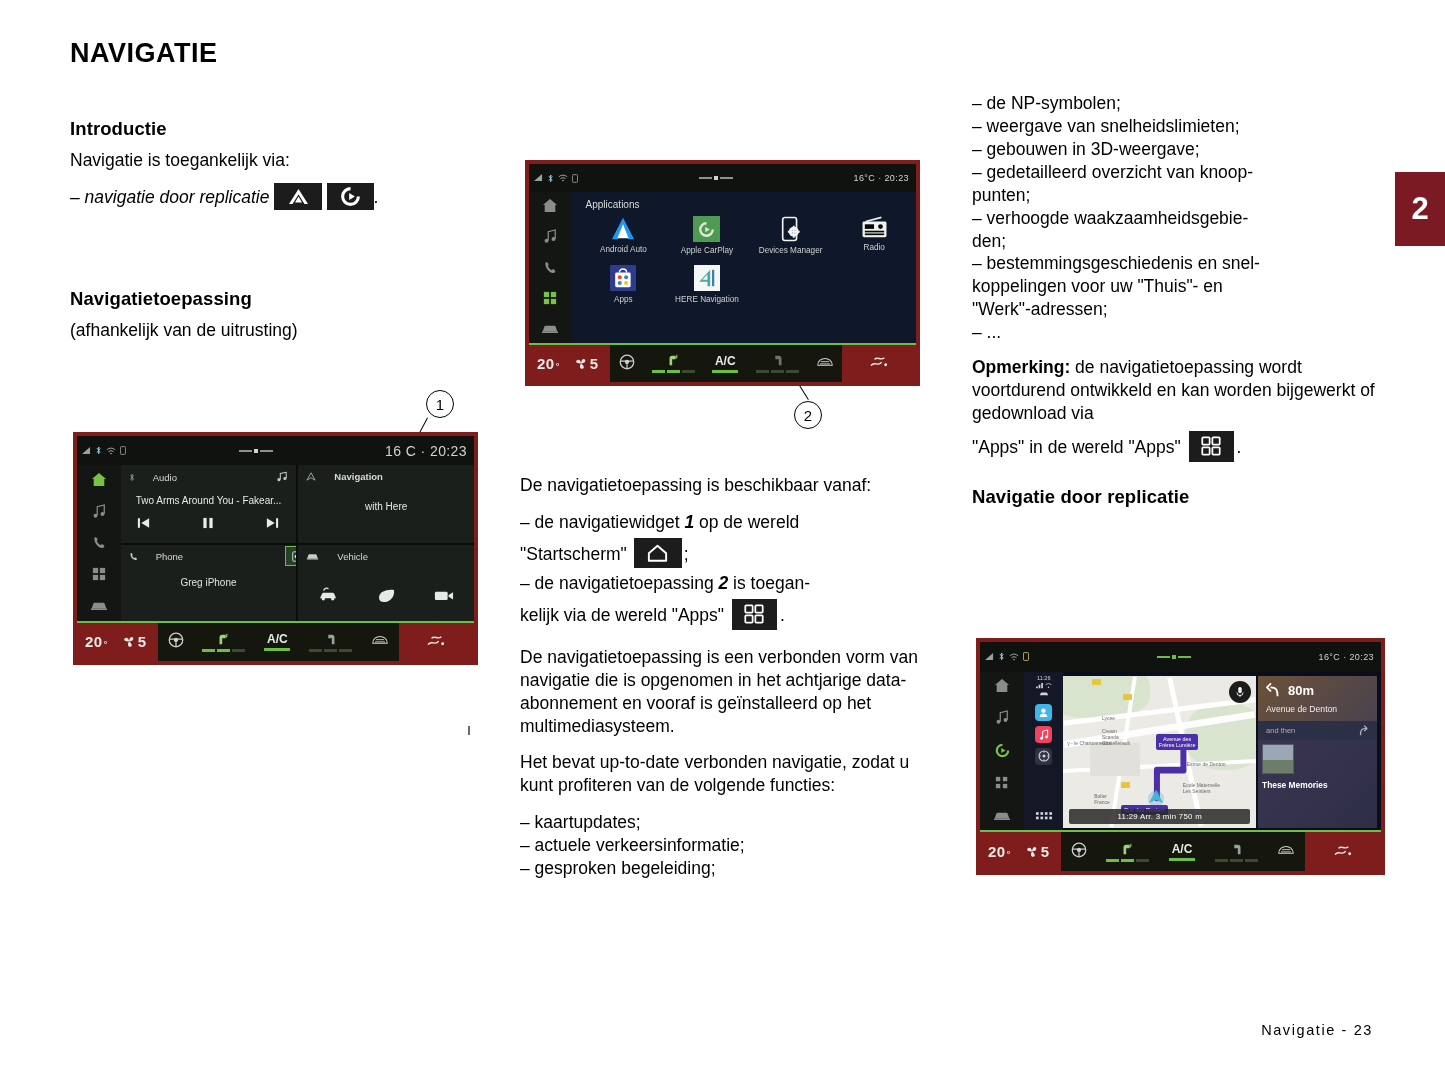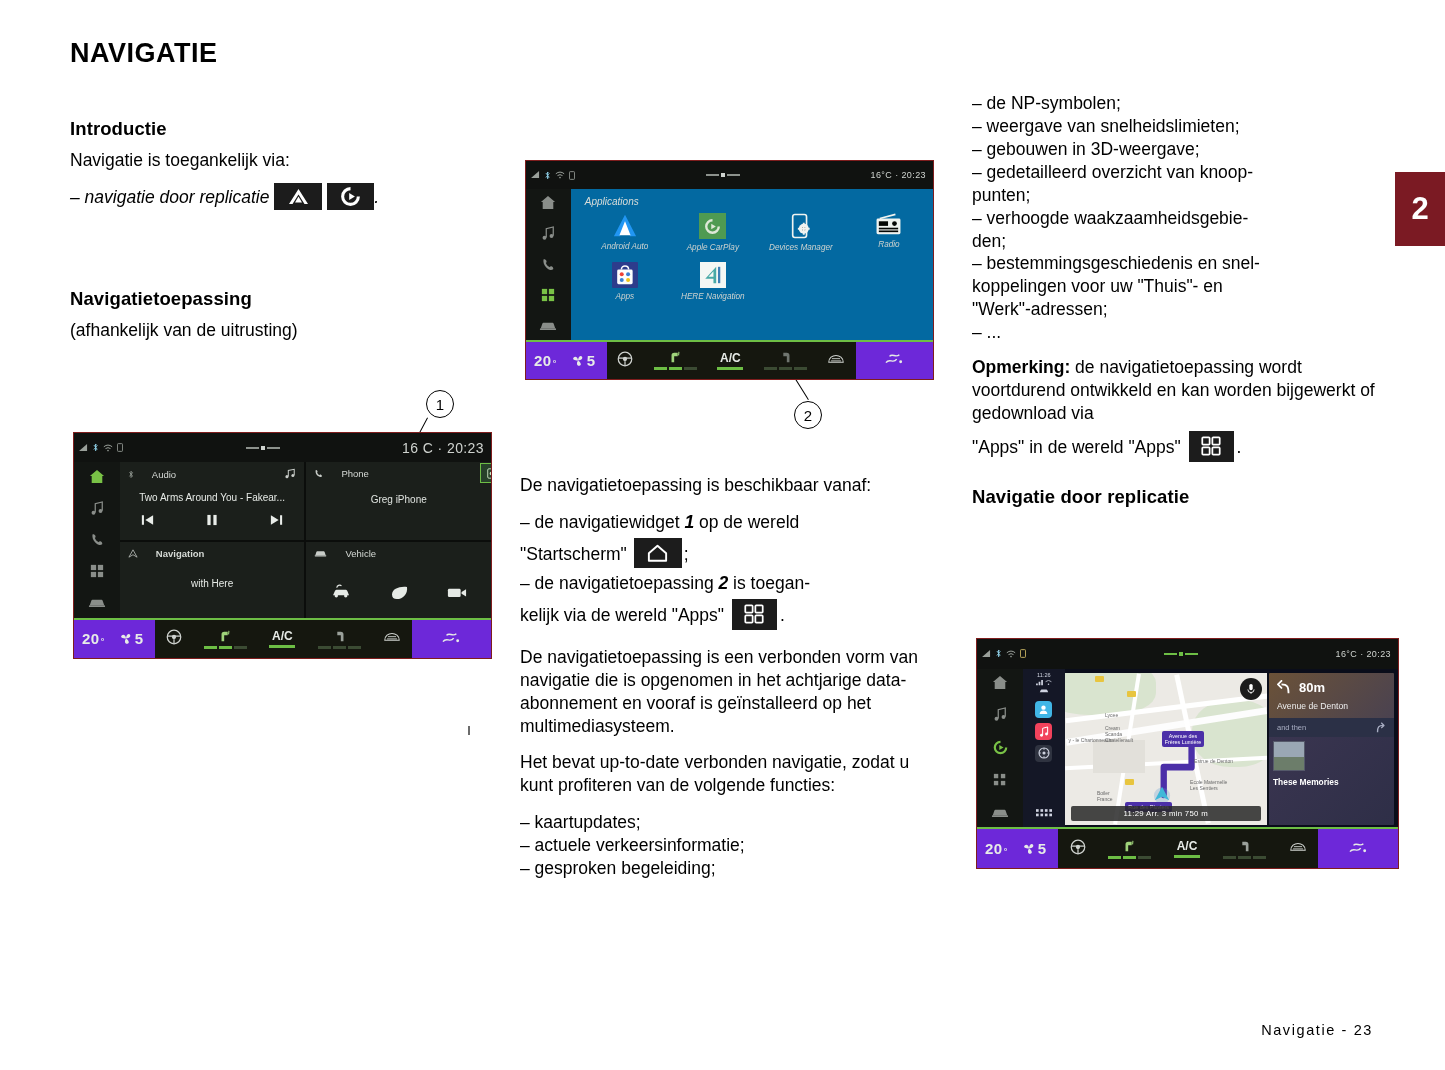--- a/index.html
+++ b/index.html
@@ -116,23 +116,22 @@
     position: absolute;
     background: #000;
     transform-origin: 0 0;
     height: 1.4px;
   }
 
   
   .shot {
     position: absolute;
     background: #0b0d0b;
-    border: 1px solid #7f1d1d;
+    border: 4px solid #7f1d1d;
     overflow: hidden;
-    padding-left: 20px;
   }
   .shot .statusbar {
     position: absolute;
     left: 0; right: 0; top: 0;
     height: 13%;
     background: #101210;
     display: flex;
     align-items: center;
     color: #cfd3cf;
   }
@@ -169,21 +168,21 @@
     flex-direction: column;
     justify-content: space-around;
     align-items: center;
   }
   .rail .ic { opacity: 0.72; }
   .rail .ic.active { opacity: 1; }
   .climate {
     position: absolute;
     left: 0; right: 0; bottom: 0;
     height: 17%;
-    background: #6d28d9;
+    background: #7f1d1d;
     border-top: 2.5px solid #6dbe45;
     display: flex;
     align-items: center;
     color: #e7ebe7;
   }
   .cl-temp {
     font-weight: bold;
     letter-spacing: 0.5px;
     padding-left: 8px;
     display: flex;
@@ -245,24 +244,23 @@
     left: 0; right: 0;
     display: flex;
     justify-content: center;
     align-items: center;
   }
 
   
   .agrid {
     position: absolute;
     left: 11%; right: 0; top: 13%; bottom: 17%;
-    background: #0369a1;
+    background: #0f172a;
     padding: 4px 0 0 10px;
     box-sizing: border-box;
-    font-style: italic;
   }
   .atitle {
     color: #d9ddd9;
     font-size: 10px;
     padding: 3px 0 6px 4px;
   }
   .arow {
     display: flex;
   }
   .aitem {
@@ -506,42 +504,42 @@
               <svg width="13" height="12" viewBox="0 0 15 13">
                   <path d="M1 1 L1 12 L10 6.5 Z" fill="#e9ede9"></path>
                   <rect x="11.6" y="1" width="2.4" height="11" fill="#e9ede9"></rect>
                 </svg>
             </span>
           </div>
         </div>
 
         <div class="w">
           <div class="whead">
+            <svg width="10" height="9" viewBox="0 0 12 11">
+                <path d="M6 1 L11 10 L6 7 L1 10 Z" stroke="#b9bdb9" stroke-width="1" fill="none"></path>
+              </svg>
+            <span style="font-weight:bold;">Navigation</span>
+          </div>
+          <div class="wcenter" style="top:36px; font-size:10px; color:#e6eae6;">with Here</div>
+        </div>
+
+        <div class="w">
+          <div class="whead">
             <svg width="9" height="9" viewBox="0 0 16 16">
                 <path d="M3 2 C3 2 5 1.5 6 3.5 C7 5.5 5.5 6 5.5 6 C5.5 6 6.5 9.5 10 11 C10 11 10.6 9.2 12.5 10.3 C14.4 11.4 14 13.2 14 13.2 C14 13.2 12 15.5 8 13 C4 10.5 2 6 3 2 Z" fill="#c8ccc8"></path>
               </svg>
             <span>Phone</span>
           </div>
           <div class="wcenter" style="top:32px; font-size:10px; color:#dfe3df;">Greg iPhone</div>
           <div style="position:absolute; right:-11px; top:1px; width:20px; height:18px; border:1.4px solid #6dbe45; background:#27412a; display:flex; align-items:center; justify-content:center;">
             <svg width="9" height="11" viewBox="0 0 10 12">
                 <rect x="0.8" y="0.8" width="8.4" height="10.4" rx="1.3" stroke="#cfe8c6" fill="none" stroke-width="1"></rect>
                 <circle cx="5" cy="6" r="2" fill="#cfe8c6"></circle>
               </svg>
           </div>
-        </div>
-
-        <div class="w">
-          <div class="whead">
-            <svg width="10" height="9" viewBox="0 0 12 11">
-                <path d="M6 1 L11 10 L6 7 L1 10 Z" stroke="#b9bdb9" stroke-width="1" fill="none"></path>
-              </svg>
-            <span style="font-weight:bold;">Navigation</span>
-          </div>
-          <div class="wcenter" style="top:36px; font-size:10px; color:#e6eae6;">with Here</div>
         </div>
 
         <div class="w">
           <div class="whead">
             <svg width="13" height="9" viewBox="0 0 20 13">
                 <path d="M2 9 L3.5 4.5 C3.8 3.4 4.6 3 5.5 3 L14.5 3 C15.4 3 16.2 3.4 16.5 4.5 L18 9 Z" fill="#c8ccc8"></path>
                 <rect x="1" y="9" width="18" height="2" rx="1" fill="#c8ccc8"></rect>
               </svg>
             <span>Vehicle</span>
           </div>

